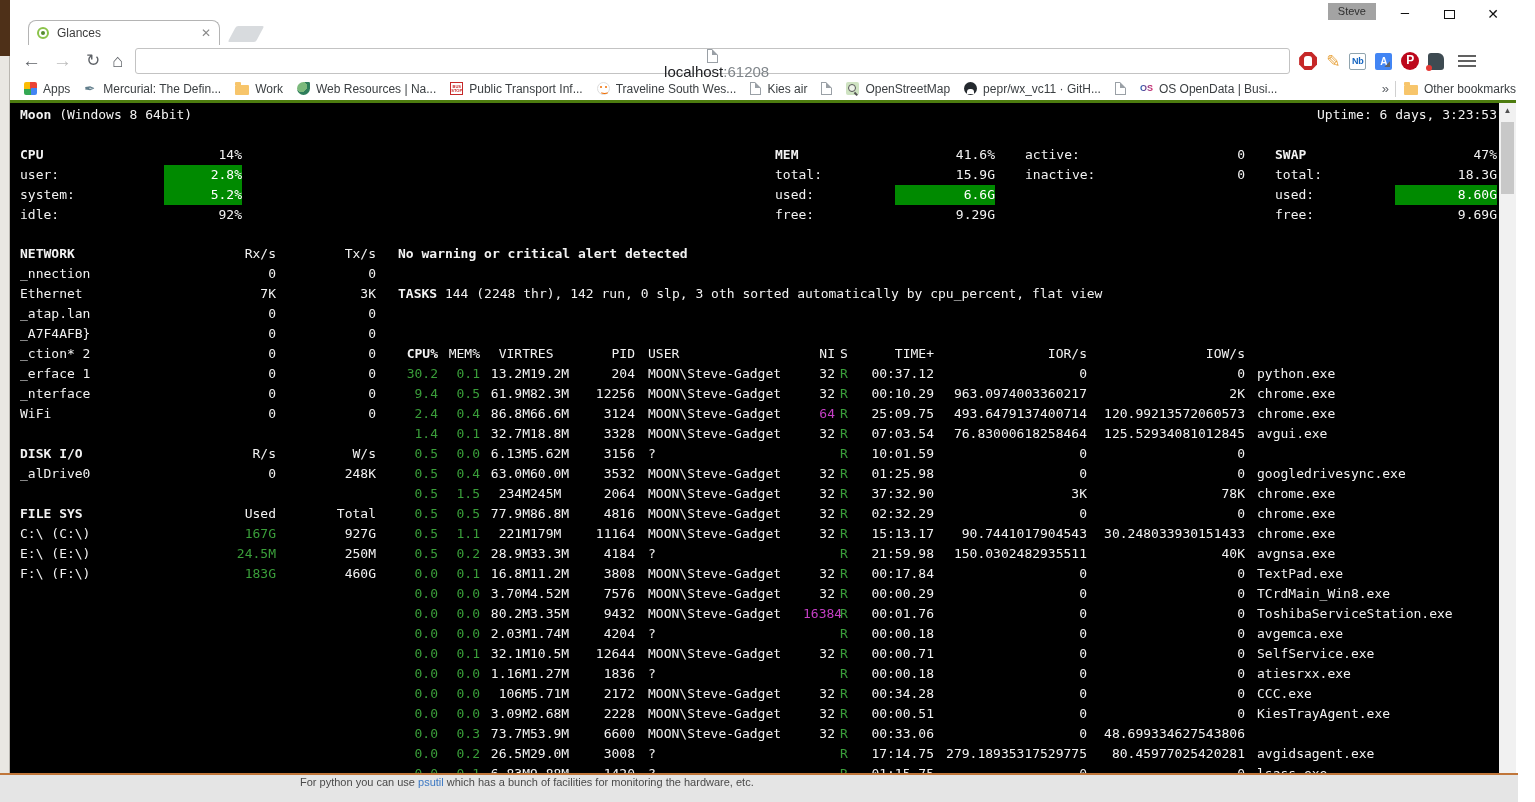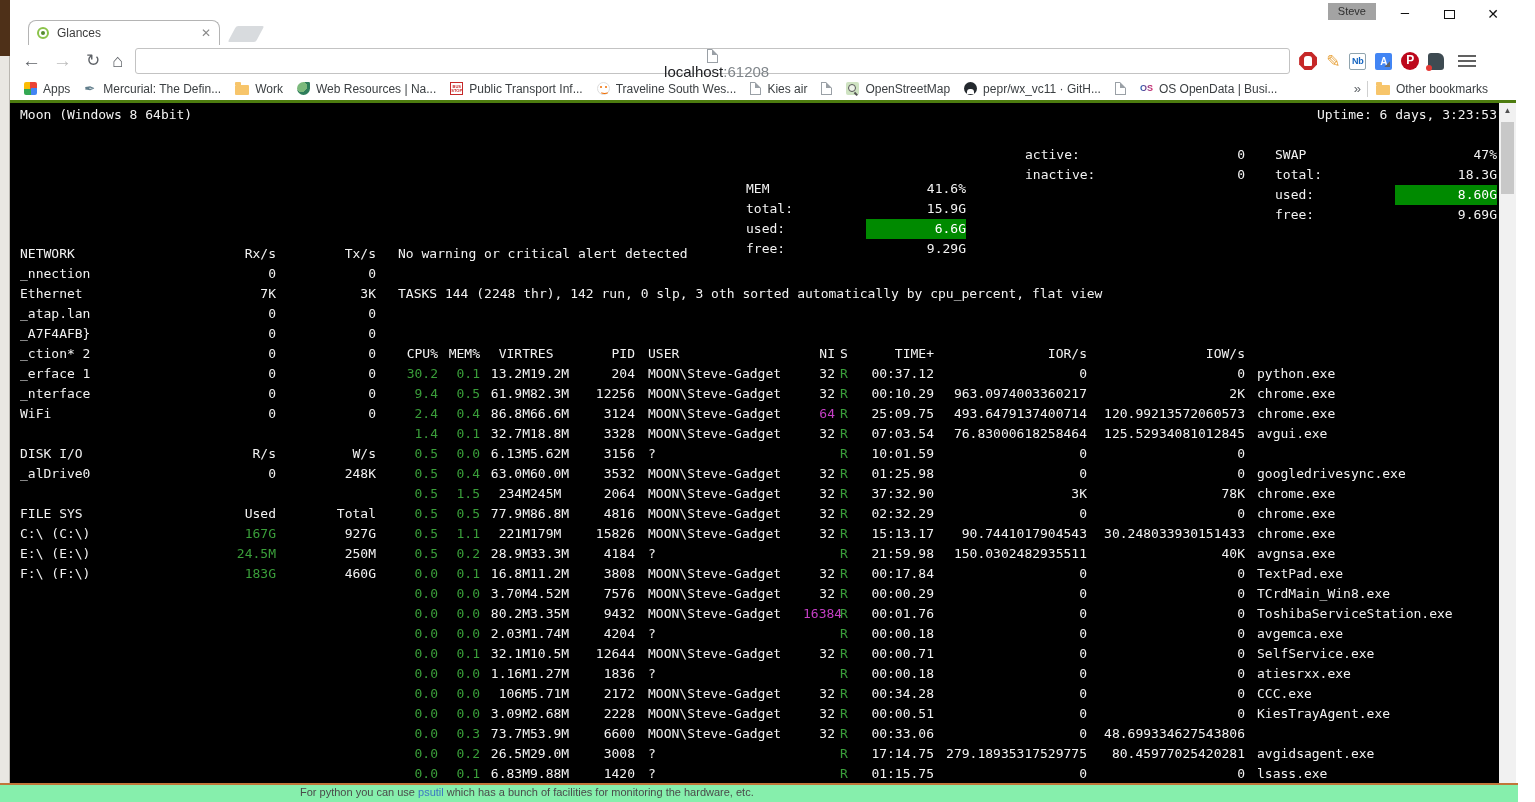--- a/index.html
+++ b/index.html
@@ -69,35 +69,35 @@
   .ico-page { width:11px; height:13px; background:#fff; border:1px solid #9aa0a6; }
   .ico-page::before { content:""; position:absolute; right:-1px; top:-1px; border:3px solid #fff; border-left-color:#9aa0a6; border-bottom-color:#9aa0a6; }
   .ico-osm { background:#cfe3c2; border-radius:2px; }
   .ico-osm::before { content:""; position:absolute; left:2px; top:2px; width:6px; height:6px; border:1.5px solid #555; border-radius:50%; background:#eef3ea; }
   .ico-osm::after { content:""; position:absolute; right:1px; bottom:1px; width:4px; height:1.5px; background:#555; transform:rotate(45deg); }
   .ico-github { background:#24292e; border-radius:50%; }
   .ico-github::before { content:""; position:absolute; left:3px; bottom:1px; width:7px; height:5px; background:#fff; border-radius:3px 3px 0 0; }
   .ico-os { font-size:9px; font-weight:bold; line-height:13px; background:linear-gradient(90deg,#1a5fb4,#d81b60); -webkit-background-clip:text; background-clip:text; color:transparent; }
   #bm-overflow { color:#5f6368; font-size:13px; margin-left:auto; margin-right:6px; }
   #bm-sep { width:1px; height:16px; background:#d0d0d0; margin-right:8px; }
-  #other-bm { display:flex; align-items:center; margin-right:28px; }
+  #other-bm { display:flex; align-items:center; margin-right:0; }
 
   
   #content { position:absolute; top:103px; left:0; right:0; bottom:0; background:#000; overflow:hidden;
              font-family:"DejaVu Sans Mono","Liberation Mono",monospace; font-size:13px; color:#f2f2f2; line-height:20px; }
-  .b { font-weight:normal; }
+  .b { font-weight:bold; }
   .green { color:#3a9e3a; }
   .magenta { color:#c53fc5; }
   .bar { background:#008a00; color:#fff; }
 
   #gl-header { position:absolute; top:2px; left:10px; width:1477px; display:flex; justify-content:space-between; }
 
   .qblock { position:absolute; top:42px; }
   #q-cpu { left:10px; width:222px; }
-  #q-mem { left:736px; width:220px;margin-top:34px; }
+  #q-mem { left:765px; width:220px; }
   #q-memx { left:1015px; width:220px; }
   #q-swap { left:1265px; width:222px; }
   .qrow { display:flex; justify-content:space-between; height:20px; }
   .qval { text-align:right; }
 
   #sidebar { position:absolute; top:141px; left:10px; width:356px; }
   .sec { margin-top:20px; }
   .sec:first-child { margin-top:0; }
   #net-sec { margin-top:0; }
   .srow { display:flex; height:20px; }
@@ -124,21 +124,21 @@
   .c-cmd { flex:1; text-align:left; padding-left:12px; }
 
   
   #scrollbar { position:absolute; top:103px; right:0; bottom:0; width:17px; background:#f1f1f1; }
   #sb-up, #sb-down { position:absolute; left:0; width:17px; height:16px; color:#505050; font-size:8px; text-align:center; line-height:16px; background:#f1f1f1; }
   #sb-up { top:0; }
   #sb-down { bottom:0; }
   #sb-thumb { position:absolute; top:19px; left:2px; width:13px; height:72px; background:#c8c8c8; }
 
   
-  #bottom-strip { position:absolute; left:0; right:17px; bottom:0; height:19px; background:#86efac; border-top:2px solid #c0763a; overflow:hidden; }
+  #bottom-strip { position:absolute; left:0; right:17px; bottom:0; height:29px; background:#e5e5e5; border-top:2px solid #c0763a; overflow:hidden; }
   #bottom-strip .txt { font-size:11px; line-height:15px; color:#4a4a4a; padding-left:300px; white-space:nowrap; }
   #bottom-strip .lnk { color:#3b78c3; }
 </style>
 </head>
 <body>
 
 <div id="screen">
   <div id="left-sliver">
       <div class="brown"></div>
     </div>
@@ -233,20 +233,38 @@
         <span class="bm-label">Other bookmarks</span>
       </span>
     </div>
 
     <div id="content">
       <div id="gl-header">
         <span><span class="b">Moon</span><span> (Windows 8 64bit)</span></span>
         <span>Uptime: 6 days, 3:23:53</span>
       </div>
 
+      <div class="qblock" id="q-cpu">
+        <div class="qrow">
+            <span class="b">CPU</span>
+            <span class="qval">14%</span>
+          </div>
+      <div class="qrow">
+            <span>user:</span>
+            <span class="qval bar" style="width: 78px;">2.8%</span>
+          </div>
+          <div class="qrow">
+            <span>system:</span>
+            <span class="qval bar" style="width: 78px;">5.2%</span>
+          </div>
+          <div class="qrow">
+            <span>idle:</span>
+            <span class="qval">92%</span>
+          </div>
+        </div>
       <div class="qblock" id="q-mem">
         <div class="qrow">
             <span class="b">MEM</span>
             <span class="qval">41.6%</span>
           </div>
       <div class="qrow">
             <span>total:</span>
             <span class="qval">15.9G</span>
           </div>
           <div class="qrow">
@@ -504,21 +522,21 @@
                 <span class="c-time">02:32.29</span>
                 <span class="c-ior">0</span>
                 <span class="c-iow">0</span>
                 <span class="c-cmd">chrome.exe</span>
               </div>
               <div class="prow">
                 <span class="c-cpu green">0.5</span>
                 <span class="c-mem green">1.1</span>
                 <span class="c-virt">221M</span>
                 <span class="c-res">179M</span>
-                <span class="c-pid">15826</span>
+                <span class="c-pid">11164</span>
                 <span class="c-user">MOON\Steve-Gadget</span>
                 <span class="c-ni">32</span>
                 <span class="c-s green">R</span>
                 <span class="c-time">15:13.17</span>
                 <span class="c-ior">90.7441017904543</span>
                 <span class="c-iow">30.248033930151433</span>
                 <span class="c-cmd">chrome.exe</span>
               </div>
               <div class="prow">
                 <span class="c-cpu green">0.5</span>

